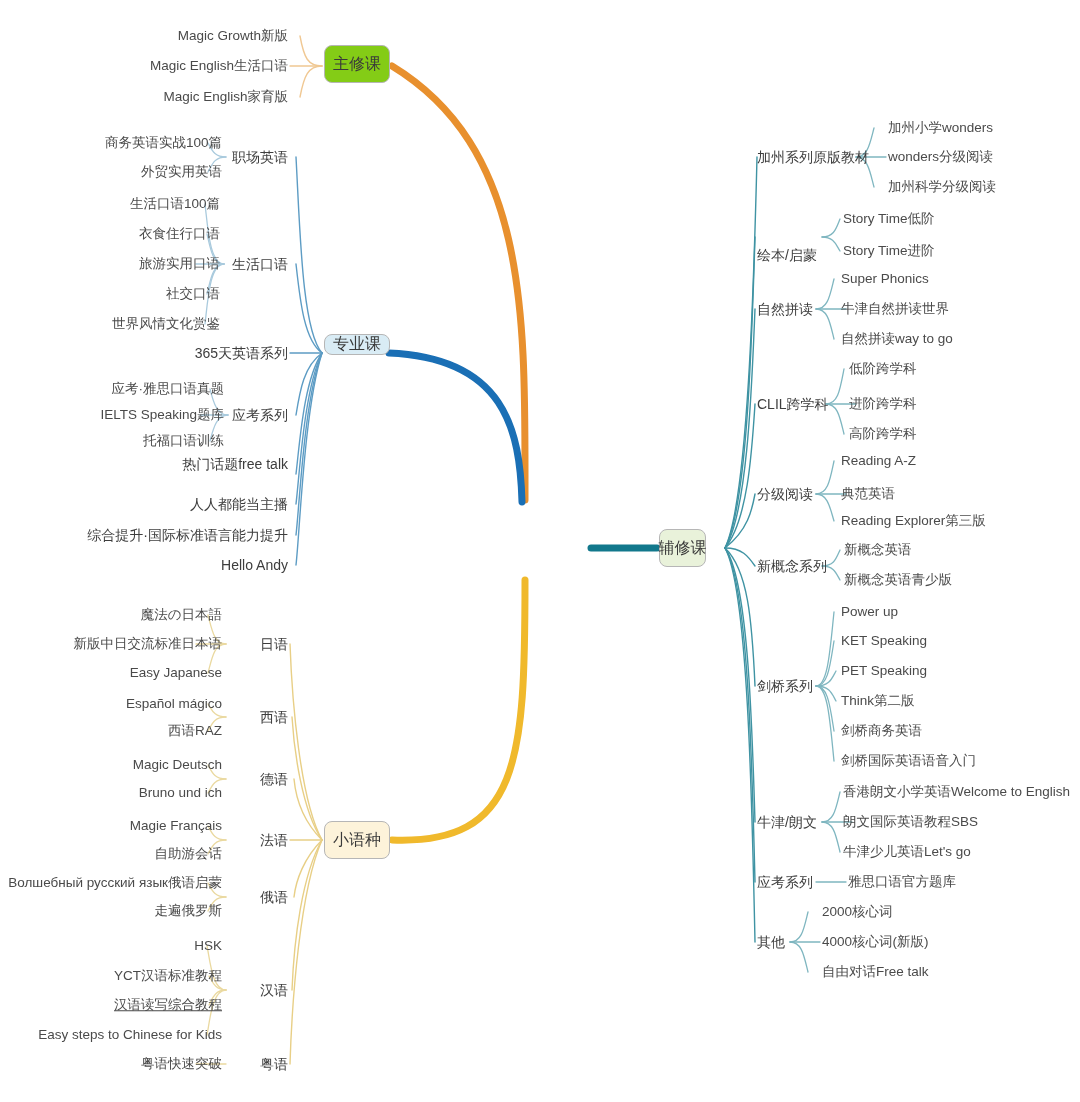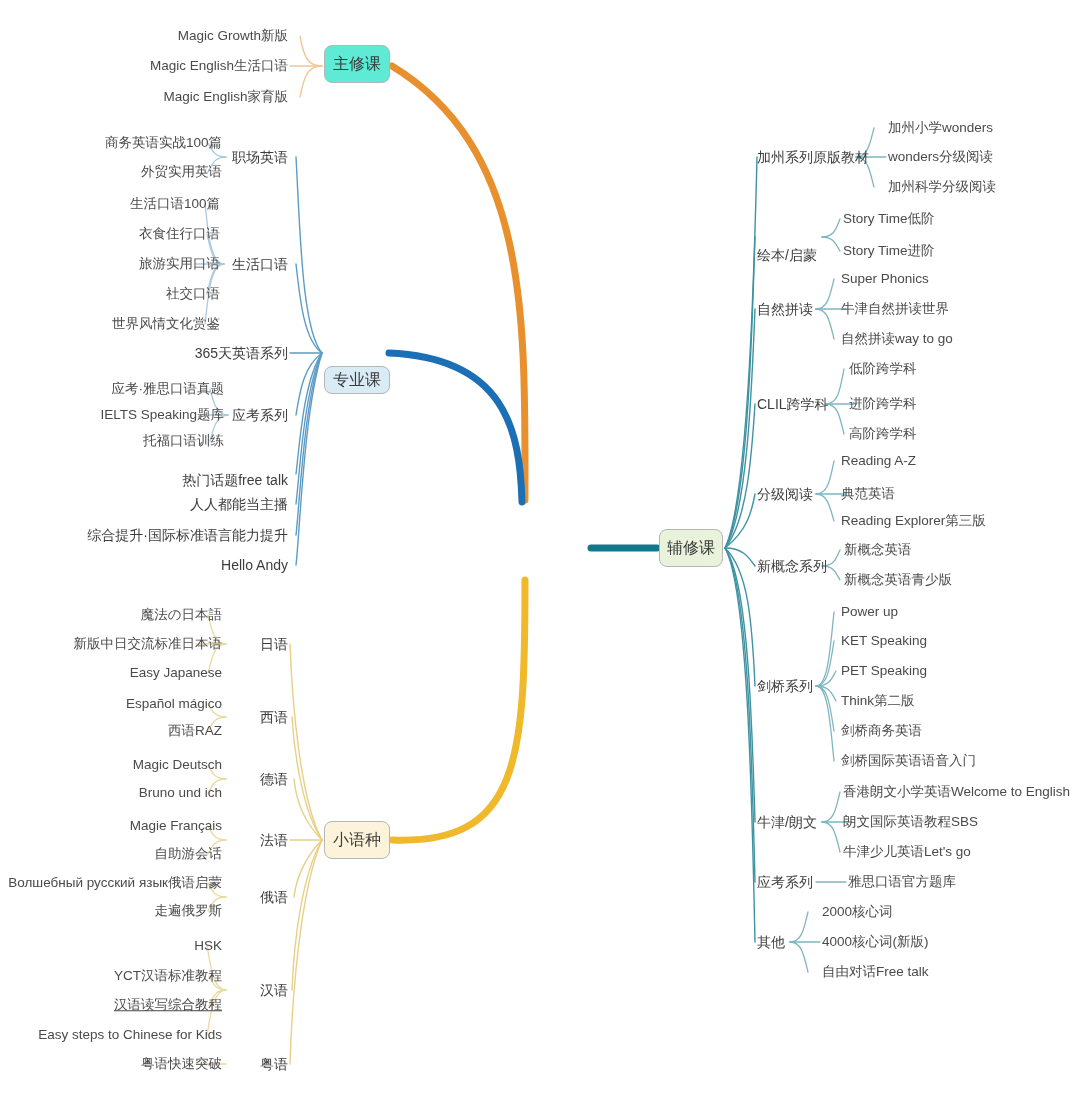--- a/index.html
+++ b/index.html
@@ -23,21 +23,21 @@
     background:#9b92e8;color:#ffffff;
     font-size:27px;font-weight:bold;
     border-radius:10px;
     letter-spacing:2px;
     border:1px dashed #b9b2ef;
   }
   .branch{
     border:1px solid #b6b6b6;
     font-size:16px;color:#3a3a3a;
   }
-  .branch.orange{background:#5eead4;}
+  .branch.orange{background:#84cc16;}
   .branch.blue{background:#d9ecf5;}
   .branch.yellow{background:#fdf3da;}
   .branch.green{background:#e9f2da;}
 
   .lbl{
     position:absolute;
     font-size:13.5px;
     color:#4a4a4a;
     white-space:nowrap;
     line-height:1;
@@ -170,35 +170,35 @@
 
       <path d="M790,942 C802,942 804,928 808,912" stroke="#7fb6c0" stroke-width="1.3"></path>
       <path d="M790,942 L820,942" stroke="#7fb6c0" stroke-width="1.3"></path>
       <path d="M790,942 C802,942 804,956 808,972" stroke="#7fb6c0" stroke-width="1.3"></path>
     </g>
   </svg>
 
 
   <div class="node branch orange" style="left:324px;top:45px;width:66px;height:38px;">主修课</div>
 
-  <div class="node branch blue" style="left:324px;top:334px;width:66px;height:28px;margin-top:32px;">专业课</div>
+  <div class="node branch blue" style="left:324px;top:334px;width:66px;height:21px;">专业课</div>
 
   <div class="node branch yellow" style="left:324px;top:821px;width:66px;height:38px;">小语种</div>
 
-  <div class="node branch green" style="left:659px;top:529px;width:64px;height:38px;">辅修课</div>
+  <div class="node branch green" style="left:659px;top:529px;width:47px;height:38px;">辅修课</div>
 
   <div class="lbl r" style="left:288px;top:36px;">Magic Growth新版</div>
   <div class="lbl r" style="left:288px;top:66px;">Magic English生活口语</div>
   <div class="lbl r" style="left:288px;top:97px;">Magic English家育版</div>
 
   <div class="lbl r cat" style="left:288px;top:157px;">职场英语</div>
   <div class="lbl r cat" style="left:288px;top:264px;">生活口语</div>
   <div class="lbl r cat" style="left:288px;top:353px;">365天英语系列</div>
   <div class="lbl r cat" style="left:288px;top:415px;">应考系列</div>
-  <div class="lbl r cat" style="left:288px;top:480px;text-align:right;">热门话题free talk</div>
+  <div class="lbl r cat" style="left:288px;top:464px;text-align:right;">热门话题free talk</div>
   <div class="lbl r cat" style="left:288px;top:504px;">人人都能当主播</div>
   <div class="lbl r cat" style="left:288px;top:535px;">综合提升·国际标准语言能力提升</div>
   <div class="lbl r cat" style="left:288px;top:565px;">Hello Andy</div>
 
   <div class="lbl r" style="left:222px;top:143px;">商务英语实战100篇</div>
   <div class="lbl r" style="left:222px;top:172px;">外贸实用英语</div>
 
   <div class="lbl r" style="left:220px;top:204px;">生活口语100篇</div>
   <div class="lbl r" style="left:220px;top:234px;">衣食住行口语</div>
   <div class="lbl r" style="left:220px;top:264px;">旅游实用口语</div>

